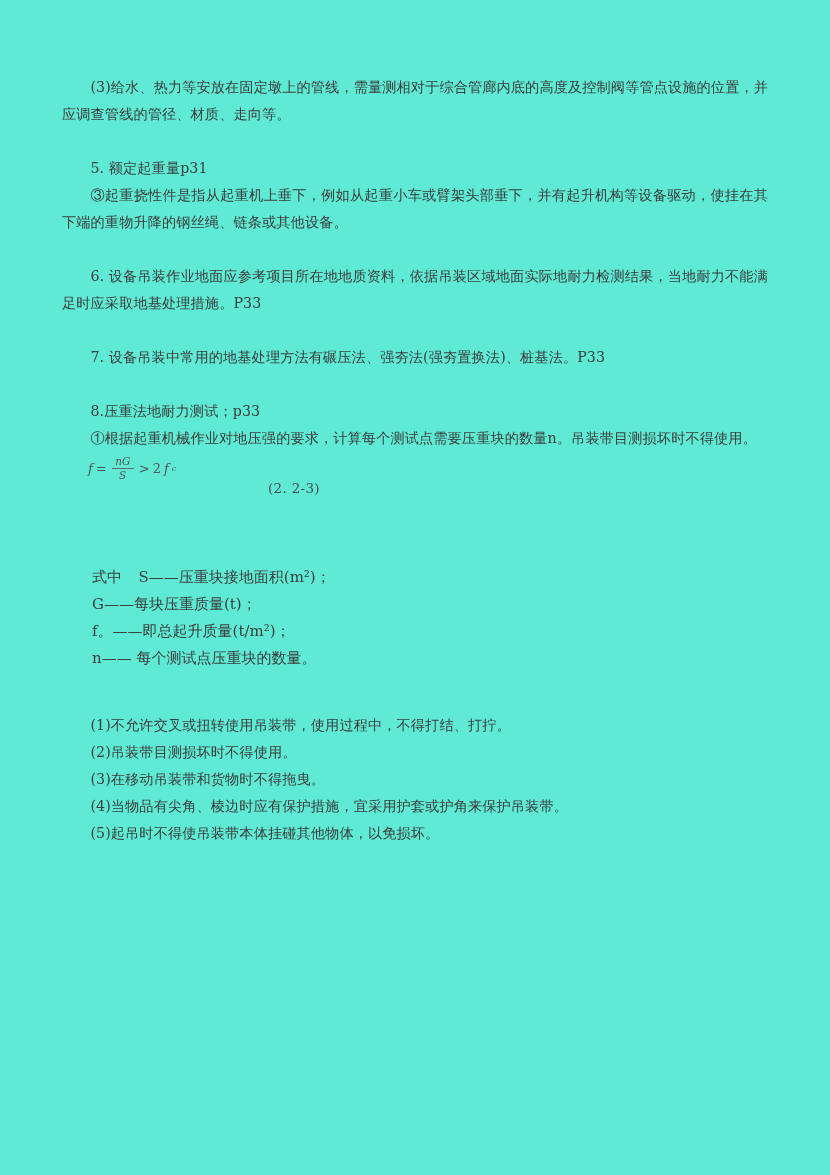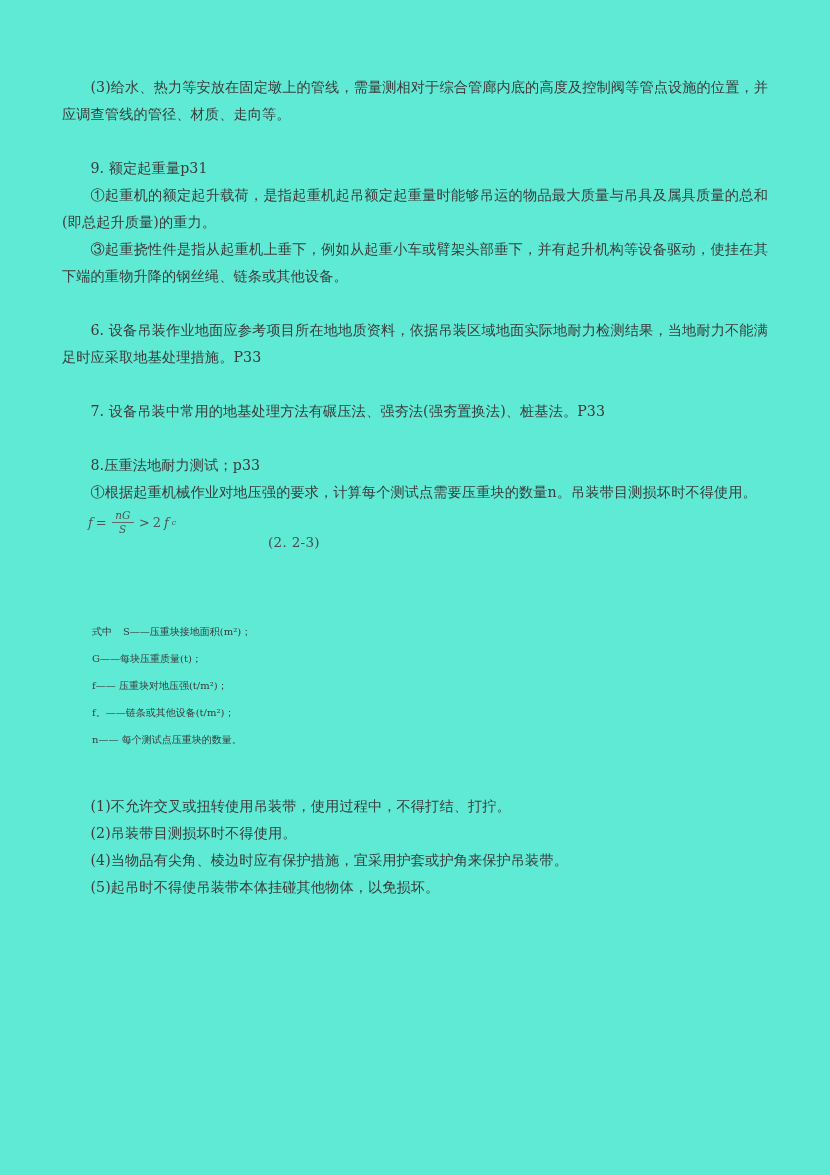--- a/index.html
+++ b/index.html
@@ -97,40 +97,39 @@
     left: 190px;
     top: 26px;
     font-size: 13.5px;
     color: #4a4a4a;
     letter-spacing: 0.3px;
     margin-left: 16px;
   }
 
   
   .sym-list {
-    font-size: 10px;
+    font-size: 15px;
     line-height: 27px;
     color: #3c3c3c;
     padding-left: 30px;
   }
   .sym-line { white-space: nowrap; }
   .sym-gap { display: inline-block; width: 1.1em; }
 </style>
 </head>
 <body>
 
 <div id="page">
   <div id="content">
 
     <p class="para indent">(3)给水、热力等安放在固定墩上的管线，需量测相对于综合管廊内底的高度及控制阀等管点设施的位置，并应调查管线的管径、材质、走向等。</p>
 
     <div class="gap-md"></div>
 
-    <p class="para indent">9. 额定起重量p31</p>
-    <p class="para indent">①起重机的额定起升载荷，是指起重机起吊额定起重量时能够吊运的物品最大质量与吊具及属具质量的总和(即总起升质量)的重力。</p>
+    <p class="para indent">5. 额定起重量p31</p>
     <p class="para indent">③起重挠性件是指从起重机上垂下，例如从起重小车或臂架头部垂下，并有起升机构等设备驱动，使挂在其下端的重物升降的钢丝绳、链条或其他设备。</p>
 
     <div class="gap-md"></div>
 
     <p class="para indent">6. 设备吊装作业地面应参考项目所在地地质资料，依据吊装区域地面实际地耐力检测结果，当地耐力不能满足时应采取地基处理措施。P33</p>
 
     <div class="gap-md"></div>
 
     <p class="para indent">7. 设备吊装中常用的地基处理方法有碾压法、强夯法(强夯置换法)、桩基法。P33</p>
 
@@ -154,27 +153,27 @@
           <span class="sub">c</span>
       </div>
       <div class="eqno">(2. 2-3)</div>
     </div>
 
     <div class="gap-xl"></div>
 
     <div class="sym-list">
       <div class="sym-line"><span>式中</span><span class="sym-gap"></span><span>S</span><span>——</span><span>压重块接地面积(m²)；</span></div>
       <div class="sym-line"><span>G</span><span>——</span><span>每块压重质量(t)；</span></div>
-      <div class="sym-line"><span>f</span><span>—— </span><span>压重块对地压强(t/m²)；</span></div>
-      <div class="sym-line"><span>f。</span><span>——</span><span>链条或其他设备(t/m²)；</span></div>
+      <div class="sym-line"><span>f。</span><span>——</span><span>即总起升质量(t/m²)；</span></div>
       <div class="sym-line"><span>n</span><span>—— </span><span>每个测试点压重块的数量。</span></div>
     </div>
 
 
     <div class="gap-lg"></div>
 
     <p class="para indent">(1)不允许交叉或扭转使用吊装带，使用过程中，不得打结、打拧。</p>
     <p class="para indent">(2)吊装带目测损坏时不得使用。</p>
+    <p class="para indent">(3)在移动吊装带和货物时不得拖曳。</p>
     <p class="para indent">(4)当物品有尖角、棱边时应有保护措施，宜采用护套或护角来保护吊装带。</p>
     <p class="para indent">(5)起吊时不得使吊装带本体挂碰其他物体，以免损坏。</p>
 
   </div>
 </div>
 
 </body></html>

